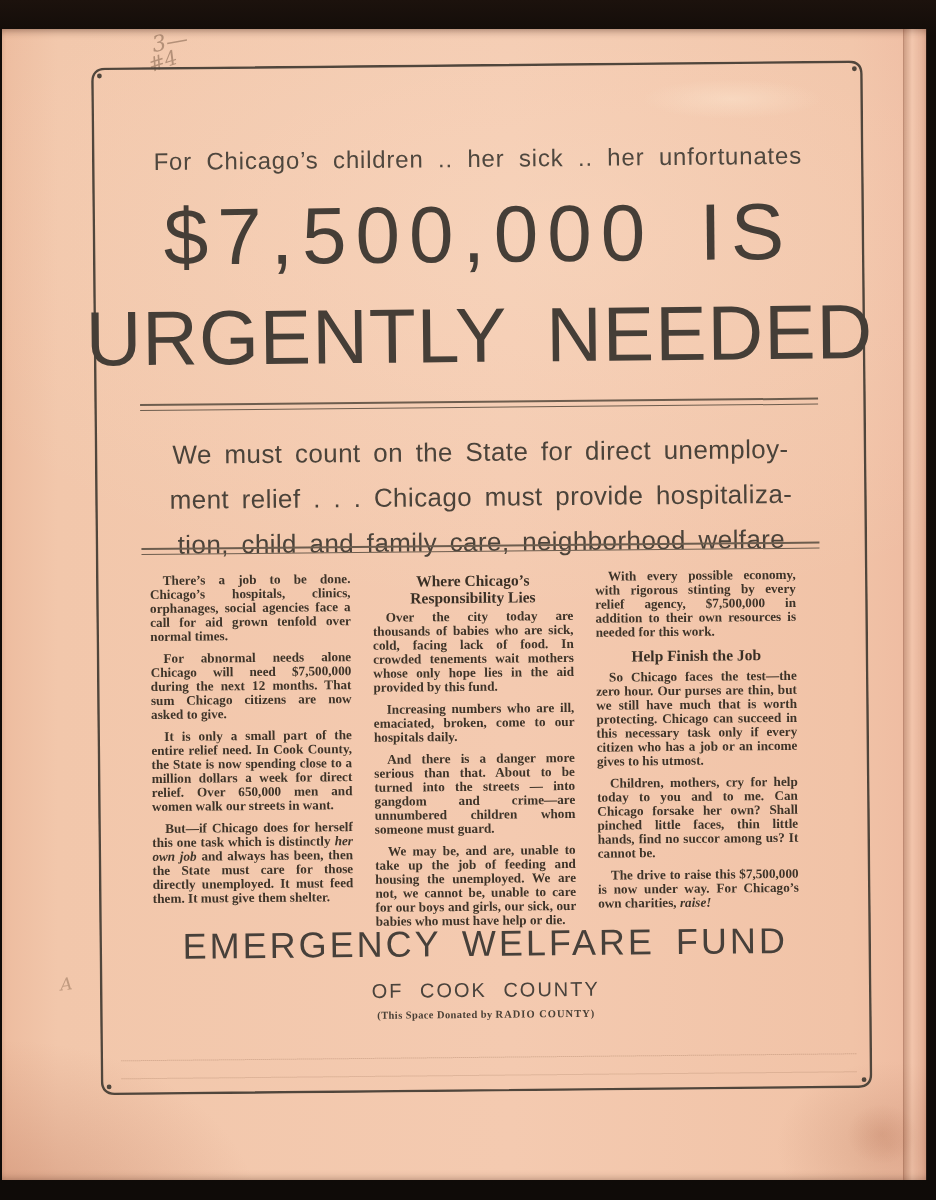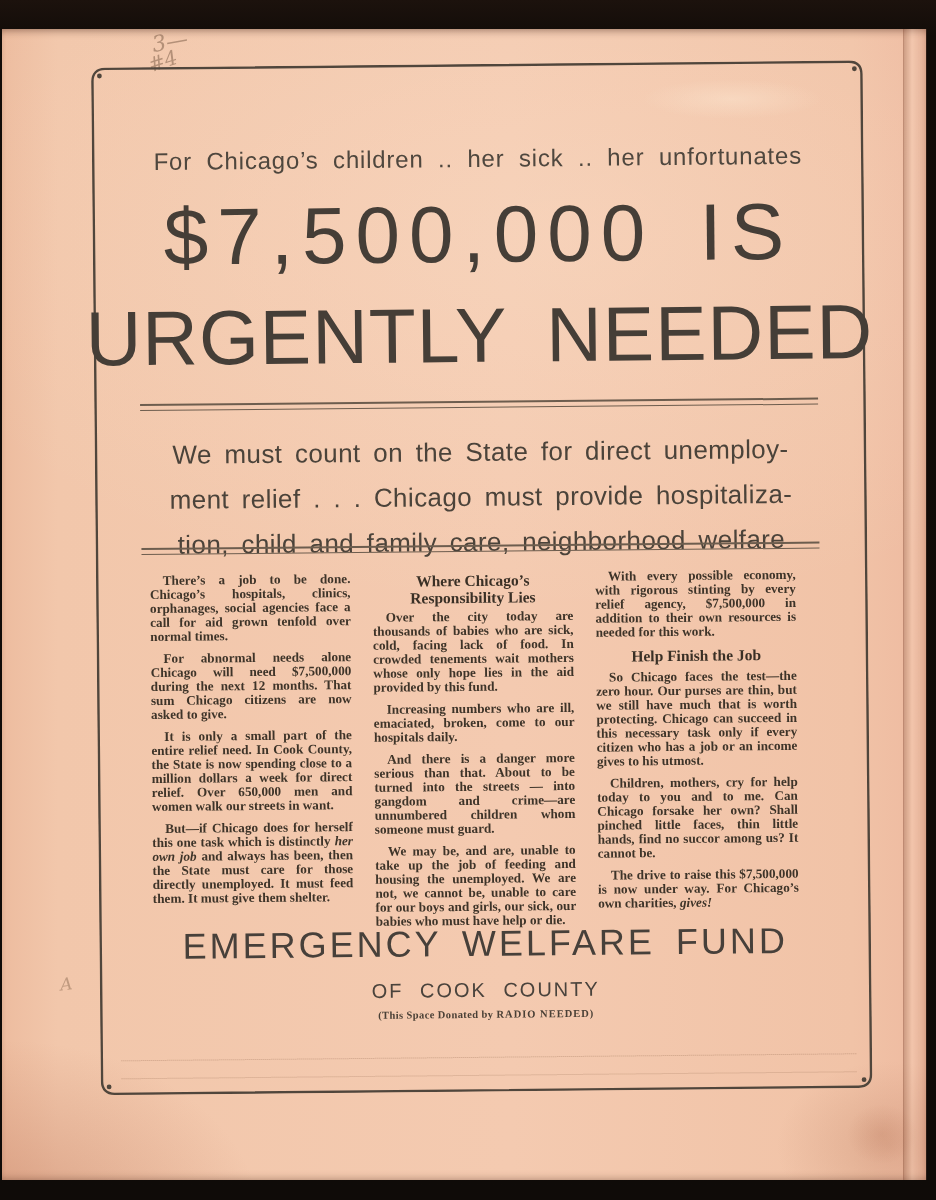--- a/index.html
+++ b/index.html
@@ -129,27 +129,27 @@
           <p>Increasing numbers who are ill, emaciated, broken, come to our hospitals daily.</p>
           <p>And there is a danger more serious than that. About to be turned into the streets — into gangdom and crime—are unnumbered children whom someone must guard.</p>
           <p>We may be, and are, unable to take up the job of feeding and housing the unemployed. We are not, we cannot be, unable to care for our boys and girls, our sick, our babies who must have help or die.</p>
         </div>
 
         <div class="col">
           <p>With every possible economy, with rigorous stinting by every relief agency, $7,500,000 in addition to their own resources is needed for this work.</p>
           <div class="col-heading mid">Help Finish the Job</div>
           <p>So Chicago faces the test—the zero hour. Our purses are thin, but we still have much that is worth protecting. Chicago can succeed in this necessary task only if every citizen who has a job or an income gives to his utmost.</p>
           <p>Children, mothers, cry for help today to you and to me. Can Chicago forsake her own? Shall pinched little faces, thin little hands, find no succor among us? It cannot be.</p>
-          <p><span>The drive to raise this $7,500,000 is now under way. For Chicago’s own charities, </span><span class="ital">gives!</span></p>
+          <p><span>The drive to raise this $7,500,000 is now under way. For Chicago’s own charities, </span><span class="ital">raise!</span></p>
         </div>
 
       </div>
 
       <div class="org-name">EMERGENCY WELFARE FUND</div>
       <div class="org-location">OF COOK COUNTY</div>
-      <div class="credit"><span>(This Space Donated by </span><span class="brand">RADIO NEEDED</span><span>)</span></div>
+      <div class="credit"><span>(This Space Donated by </span><span class="brand">RADIO COUNTY</span><span>)</span></div>
 
       <div class="ghostline g1"></div>
       <div class="ghostline g2"></div>
 
     </div>
   </div>
 </div>
 
 </body></html>

